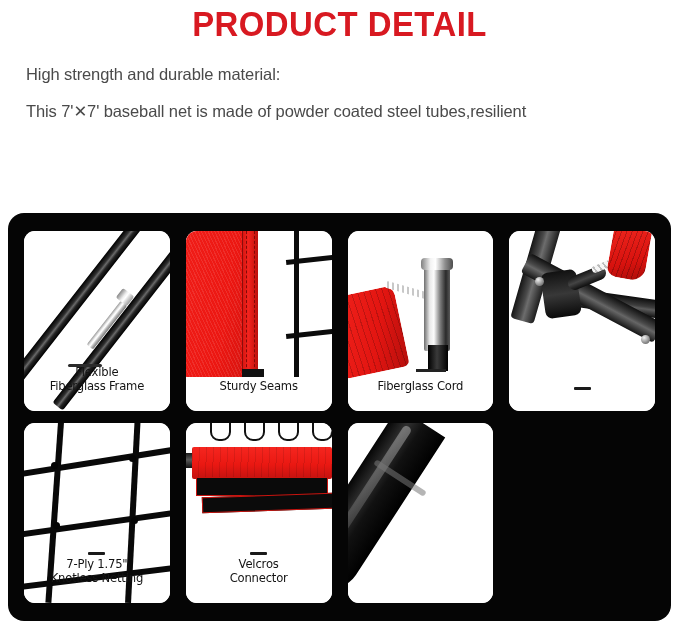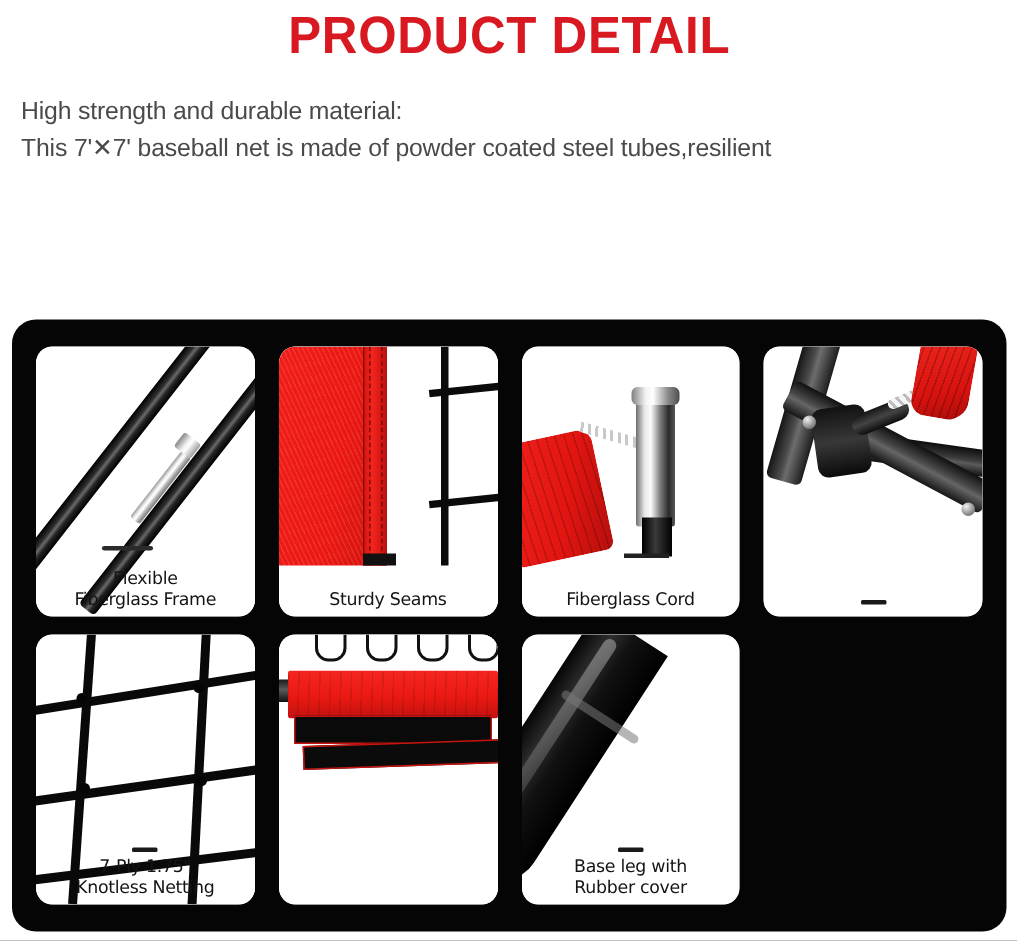--- a/index.html
+++ b/index.html
@@ -32,21 +32,21 @@
 
   
   #intro {
     margin: 16px 14px 0 14px;
     color: #4a4a4a;
     font-size: 16.5px;
     line-height: 24.5px;
     font-family: "Liberation Sans", sans-serif;
     letter-spacing: -0.1px;
   }
-  #intro p { margin: 0; }
+  #intro p { margin: 12px; }
 
   
   #features-panel {
     position: absolute;
     left: 8px;
     top: 213px;
     width: 663px;
     height: 408px;
     background: #050505;
     border-radius: 16px;
@@ -73,21 +73,21 @@
     position: absolute;
     left: 0; top: 0; right: 0; bottom: 0;
     overflow: hidden;
     background: #ffffff;
   }
 
   .caption-wrap {
     position: relative;
     z-index: 5;
     text-align: center;
-    padding-bottom: 5px;
+    padding-bottom: 18px;
   }
   .cap-dash {
     width: 17px;
     height: 3px;
     background: #1a1a1a;
     margin: 0 auto 3px auto;
     border-radius: 1px;
   }
   .cap-dash.hidden { visibility: hidden; }
   .caption {
@@ -494,28 +494,28 @@
     <div class="photo">
       <div class="vel-bar"></div>
       <div class="vel-loop" style="left:24px"></div>
       <div class="vel-loop" style="left:58px"></div>
       <div class="vel-loop" style="left:92px"></div>
       <div class="vel-loop" style="left:126px"></div>
       <div class="vel-red"></div>
       <div class="vel-black1"></div>
       <div class="vel-black2"></div>
     </div>
+    <div class="caption-wrap">
+      <div class="cap-dash"></div>
+      <div class="caption">Velcros
+Connector</div>
+    </div>
   </div>
 
   <div class="feature-card">
     <div class="photo">
       <div class="leg"></div>
       <div class="leg-gloss"></div>
       <div class="leg-ring"></div>
     </div>
-    <div class="caption-wrap">
-      <div class="cap-dash"></div>
-      <div class="caption">Base leg with
-Rubber cover</div>
-    </div>
   </div>
 
 </div>
 
 </body></html>

